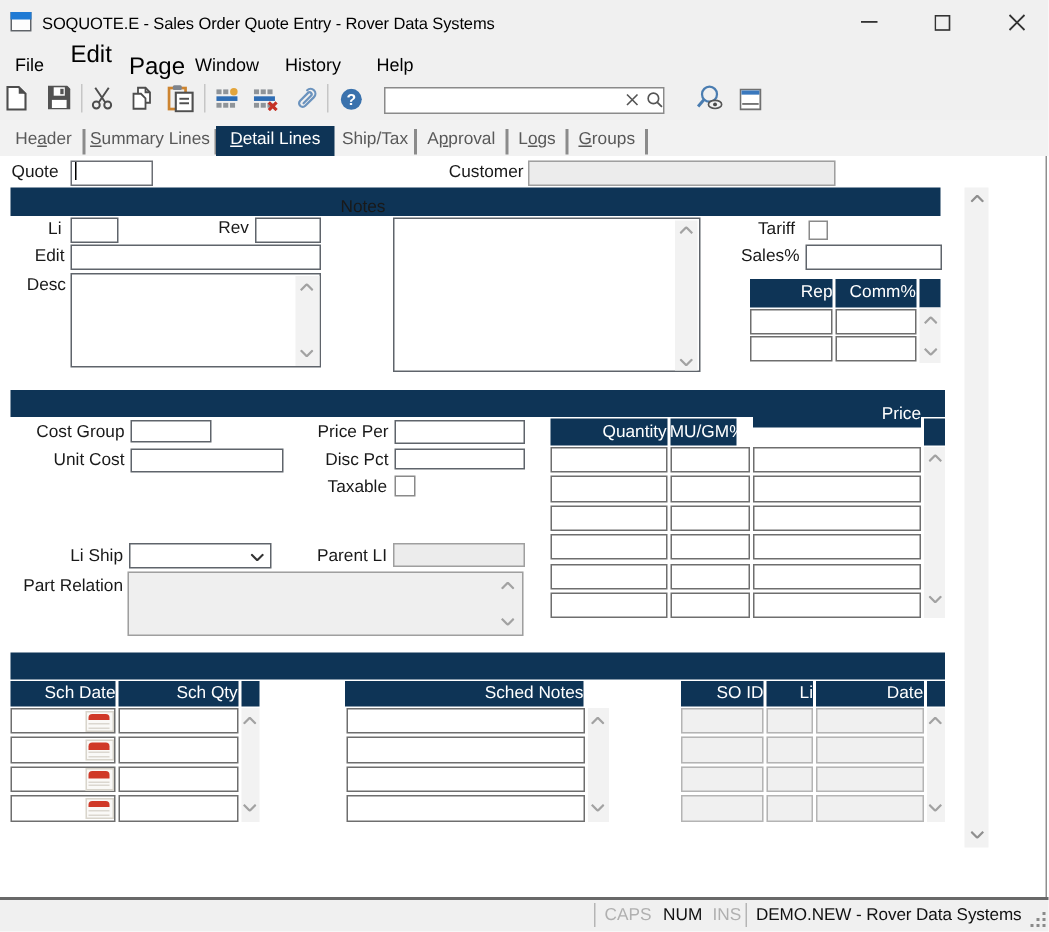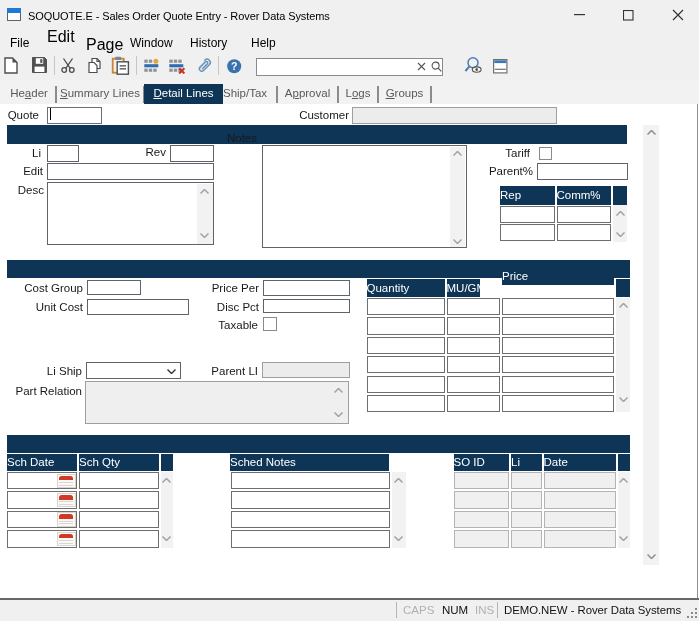--- a/index.html
+++ b/index.html
@@ -3,21 +3,21 @@
 <style>
 html,body{margin:0;padding:0;}
 body{width:699px;height:621px;overflow:hidden;font-family:"Liberation Sans",sans-serif;}
 .win{position:absolute;left:0;top:0;width:699px;height:621px;background:#fff;}
 .abs{position:absolute;}
 .lbl{position:absolute;font-size:11.5px;color:#191919;white-space:nowrap;}
 .r{text-align:right;}
 .inp{position:absolute;background:#fff;border:1px solid #5f646b;box-sizing:border-box;}
 .dis{position:absolute;background:#ececec;border:1px solid #9f9f9f;box-sizing:border-box;}
 .nav{position:absolute;background:#0e3456;}
-.gh{position:absolute;background:#0e3456;color:#fff;font-size:11.5px;text-align:left;box-sizing:border-box;}
+.gh{position:absolute;background:#0e3456;color:#fff;font-size:11.5px;text-align:right;box-sizing:border-box;}
 .cell{position:absolute;background:#fff;border:1px solid #6e6e6e;box-sizing:border-box;}
 .gcell{position:absolute;background:#f0f0f0;border:1px solid #b4b4b4;box-sizing:border-box;}
 .sb{position:absolute;background:#f2f2f2;}
 .chev{position:absolute;}
 .sep{position:absolute;background:#c6c6c6;}
 </style></head><body>
 <div class="win"></div>
 
 <div class="abs" style="left:0px;top:0px;width:699px;height:30px;background:#f0f0f0"></div>
 <div class="abs" style="left:7px;top:8px;width:14px;height:13px;border:1px solid #5f6368;background:#fdfdfd;box-sizing:border-box">
@@ -117,21 +117,21 @@
     <rect x="0.6" y="0.6" width="13.3" height="13.3" fill="#fff" stroke="#707070" stroke-width="1.2"></rect>
     <rect x="1.3" y="1.3" width="12" height="2.8" fill="#3a78bd"></rect>
     <rect x="1.8" y="9.7" width="11" height="1.2" fill="#6e6e6e"></rect>
   </svg>
 <div class="abs" style="left:0px;top:80px;width:699px;height:24px;background:#f2f2f2"></div>
 <div class="abs" style="left:2px;top:84px;width:54px;height:20px;color:#595959;font-size:11.5px;text-align:center;line-height:19px">He<u>a</u>der</div>
 <div class="abs" style="left:55px;top:86px;width:2px;height:17px;background:#8b8b8b"></div>
 <div class="abs" style="left:56px;top:84px;width:88px;height:20px;color:#595959;font-size:11.5px;text-align:center;line-height:19px"><u>S</u>ummary Lines</div>
 <div class="abs" style="left:143px;top:86px;width:2px;height:17px;background:#8b8b8b"></div>
 <div class="abs" style="left:144px;top:84px;width:79px;height:20px;background:#0e3456;color:#fff;font-size:11.5px;text-align:center;line-height:19px"><u>D</u>etail Lines</div>
-<div class="abs" style="left:223px;top:84px;width:54px;height:20px;color:#595959;font-size:11.5px;line-height:19px">Ship/Tax</div>
+<div class="abs" style="left:223px;top:84px;width:54px;height:20px;color:#595959;font-size:11.5px;text-align:center;line-height:19px">Ship/Tax</div>
 <div class="abs" style="left:276px;top:86px;width:2px;height:17px;background:#8b8b8b"></div>
 <div class="abs" style="left:277px;top:84px;width:61px;height:20px;color:#595959;font-size:11.5px;text-align:center;line-height:19px">A<u>p</u>proval</div>
 <div class="abs" style="left:337px;top:86px;width:2px;height:17px;background:#8b8b8b"></div>
 <div class="abs" style="left:338px;top:84px;width:40px;height:20px;color:#595959;font-size:11.5px;text-align:center;line-height:19px">L<u>o</u>gs</div>
 <div class="abs" style="left:377px;top:86px;width:2px;height:17px;background:#8b8b8b"></div>
 <div class="abs" style="left:378px;top:84px;width:53px;height:20px;color:#595959;font-size:11.5px;text-align:center;line-height:19px"><u>G</u>roups</div>
 <div class="abs" style="left:430px;top:86px;width:2px;height:17px;background:#8b8b8b"></div>
 <div class="abs" style="left:0px;top:104px;width:699px;height:494px;background:#fff"></div>
 <div class="abs" style="left:697px;top:104px;width:1px;height:494px;background:#8f8f8f"></div>
 <div class="lbl r" style="left:0px;top:109px;width:39px">Quote</div>
@@ -166,21 +166,21 @@
 <div class="inp" style="left:47px;top:182px;width:167px;height:63px"></div>
 <div class="sb" style="left:197px;top:183.5px;width:16px;height:60px"></div>
 <svg class="chev" style="left:200px;top:189px" width="9" height="5">
     <polyline points="0.5,4.5 4.5,0.5 8.5,4.5" fill="none" stroke="#a2a2a2" stroke-width="1.5"></polyline>
   </svg>
 <svg class="chev" style="left:200px;top:233px" width="9" height="5">
     <polyline points="0.5,0.5 4.5,4.5 8.5,0.5" fill="none" stroke="#a2a2a2" stroke-width="1.5"></polyline>
   </svg>
 <div class="lbl r" style="left:460px;top:147px;width:70px">Tariff</div>
 <div class="inp" style="left:539px;top:147px;width:13px;height:13px;border-color:#8a8a8a"></div>
-<div class="lbl r" style="left:460px;top:165px;width:73px">Parent%</div>
+<div class="lbl r" style="left:460px;top:165px;width:73px">Sales%</div>
 <div class="inp" style="left:537px;top:163px;width:91px;height:17px"></div>
 <div class="gh" style="left:500px;top:186px;width:55px;height:18.5px;line-height:18px">Rep</div>
 <div class="gh" style="left:556.5px;top:186px;width:54px;height:18.5px;line-height:18px">Comm%</div>
 <div class="gh" style="left:613px;top:186px;width:14px;height:18.5px"></div>
 <div class="cell" style="left:500px;top:205.5px;width:55px;height:17.5px"></div>
 <div class="cell" style="left:556.5px;top:205.5px;width:54px;height:17.5px"></div>
 <div class="cell" style="left:500px;top:223.5px;width:55px;height:17.5px"></div>
 <div class="cell" style="left:556.5px;top:223.5px;width:54px;height:17.5px"></div>
 <div class="sb" style="left:613px;top:205px;width:14px;height:36.5px"></div>
 <svg class="chev" style="left:615.5px;top:211px" width="9" height="5">
@@ -194,21 +194,21 @@
 <div class="inp" style="left:87px;top:279.5px;width:54px;height:15.5px"></div>
 <div class="lbl r" style="left:6px;top:301px;width:77px">Unit Cost</div>
 <div class="inp" style="left:87px;top:298.5px;width:102px;height:16px"></div>
 <div class="lbl r" style="left:180px;top:282px;width:79px">Price Per</div>
 <div class="inp" style="left:263px;top:279.5px;width:87px;height:16px"></div>
 <div class="lbl r" style="left:180px;top:301px;width:79px">Disc Pct</div>
 <div class="inp" style="left:263px;top:298.5px;width:87px;height:14.5px"></div>
 <div class="lbl r" style="left:180px;top:319px;width:78px">Taxable</div>
 <div class="inp" style="left:263px;top:317px;width:14px;height:14px;border-color:#8a8a8a"></div>
 <div class="gh" style="left:366.5px;top:279px;width:78px;height:18px;line-height:18px">Quantity</div>
-<div class="gh" style="left:446.5px;top:279px;width:33px;height:18px;line-height:18px">MU/GM%</div>
+<div class="gh" style="left:446.5px;top:279px;width:44px;height:18px;line-height:18px">MU/GM%</div>
 <div class="gh" style="left:502px;top:267px;width:112px;height:18px;line-height:18px">Price</div>
 <div class="gh" style="left:616px;top:279px;width:14px;height:18px"></div>
 <div class="cell" style="left:366.5px;top:298.0px;width:78px;height:17.3px"></div>
 <div class="cell" style="left:446.5px;top:298.0px;width:53.5px;height:17.3px"></div>
 <div class="cell" style="left:502px;top:298.0px;width:112px;height:17.3px"></div>
 <div class="cell" style="left:366.5px;top:317.4px;width:78px;height:17.3px"></div>
 <div class="cell" style="left:446.5px;top:317.4px;width:53.5px;height:17.3px"></div>
 <div class="cell" style="left:502px;top:317.4px;width:112px;height:17.3px"></div>
 <div class="cell" style="left:366.5px;top:336.8px;width:78px;height:17.3px"></div>
 <div class="cell" style="left:446.5px;top:336.8px;width:53.5px;height:17.3px"></div>

